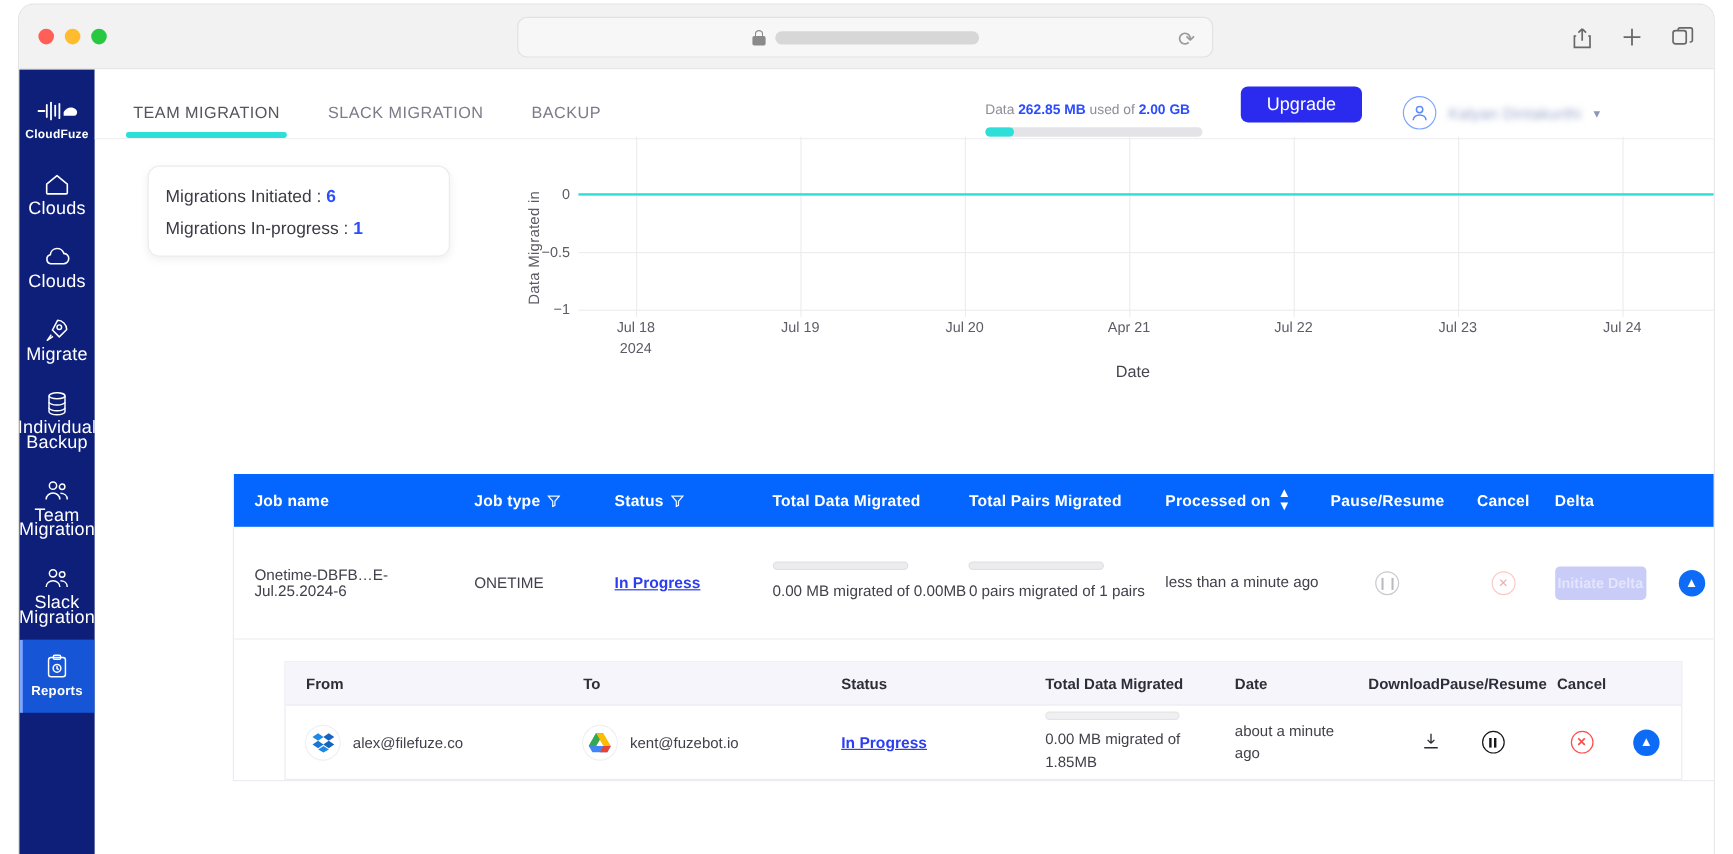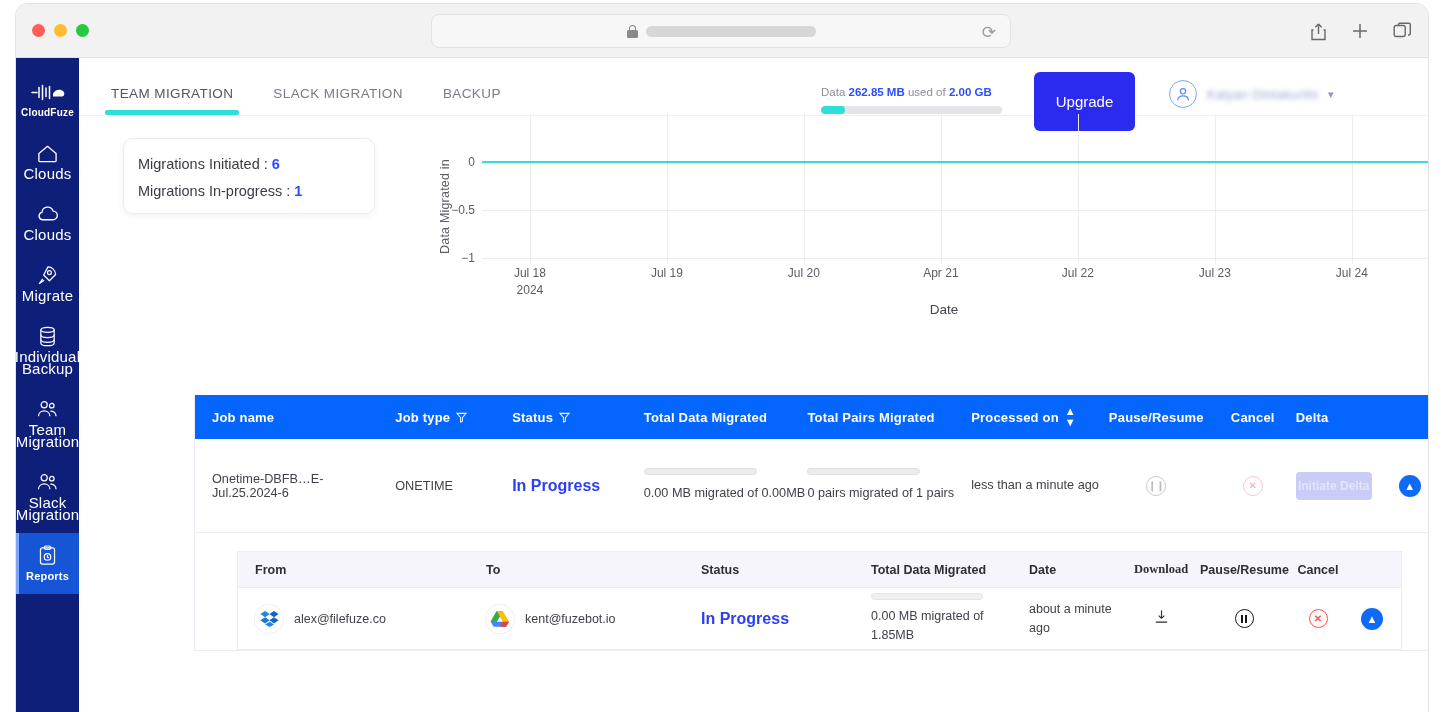--- a/index.html
+++ b/index.html
@@ -121,21 +121,21 @@
   .usage-text { font-size: 11.5px; color: #8d8d99; white-space: nowrap; }
   .usage-text b { color: #2b4cff; font-weight: 700; }
   .usage-bar {
     margin-top: 8px; height: 8px; width: 181px;
     background: #e4e4e8; border-radius: 5px; overflow: hidden;
   }
   .usage-fill { height: 100%; width: 13%; background: #2ddfd8; border-radius: 5px; }
 
   .upgrade-btn {
     position: absolute; left: 955px; top: 14px;
-    width: 101px; height: 59px;
+    width: 101px; height: 30px;
     background: #2b2bf0; color: #fff;
     border: none; border-radius: 6px;
     font-size: 15px; font-family: inherit; cursor: pointer;
   }
   .profile {
     position: absolute; left: 1090px; top: 22px;
     display: flex; align-items: center; gap: 10px; cursor: pointer;
   }
   .avatar {
     width: 28px; height: 28px; border-radius: 50%;
@@ -229,21 +229,21 @@
   .c-proc  { width: 135px; }
   .c-pause { width: 110px; text-align: center; }
   .c-cancel{ width: 88px; text-align: center; }
   .c-delta { width: 92px; }
   .c-exp   { width: 50px; text-align: center; }
 
   .hdr-flex { display: inline-flex; align-items: center; gap: 6px; }
   .filter-ic { opacity: .95; }
   .sort-ic { font-size: 11px; line-height: 1; }
 
-  .in-progress { color: #2b3ff0; font-weight: 700; font-size: 16px; }
+  .in-progress { color: #2b3ff0; font-weight: 700; font-size: 13px; text-decoration: underline; }
   .pbar {
     width: 113px; height: 7px; background: #ececef;
     border: 1px solid #e1e1e5; border-radius: 5px; margin-bottom: 9px;
   }
   .cellsub { line-height: 19px; }
   .btn-circle {
     width: 20px; height: 20px; border-radius: 50%;
     border: 1.2px solid #c9c9cf; color: #b9b9c2;
     display: inline-flex; align-items: center; justify-content: center;
     font-size: 10px; cursor: pointer;
@@ -276,21 +276,21 @@
   .sub-row {
     display: flex; align-items: center; min-height: 62px;
     font-size: 12.5px; color: #41414b;
     border-bottom: 1px solid #ececf2;
   }
   .s-from { width: 248px; padding-left: 17px; display: flex; align-items: center; gap: 11px; }
   .s-to   { width: 215px; display: flex; align-items: center; gap: 11px; }
   .s-stat { width: 170px; }
   .s-data { width: 158px; }
   .s-date { width: 93px; }
-  .s-dl   { width: 78px; text-align: center; font-family: Liberation Serif, serif; }
+  .s-dl   { width: 78px; text-align: right; }
   .s-pr   { width: 88px; text-align: center; }
   .s-can  { width: 60px; text-align: center; }
   .s-exp  { width: 48px; text-align: center; }
   .cloud-ic {
     width: 28px; height: 28px; border-radius: 50%;
     background: #fff; box-shadow: 0 0 0 1px #f0f0f4;
     display: flex; align-items: center; justify-content: center;
   }
   .pbar-sm {
     width: 112px; height: 7px; background: #f0f0f3;

